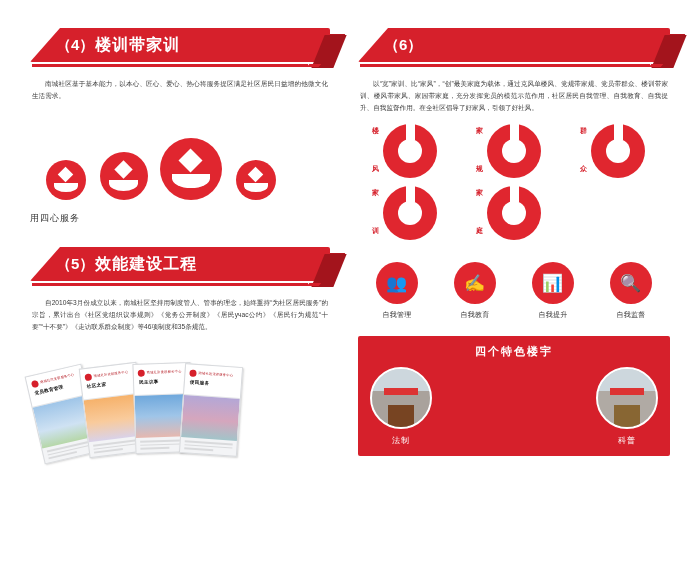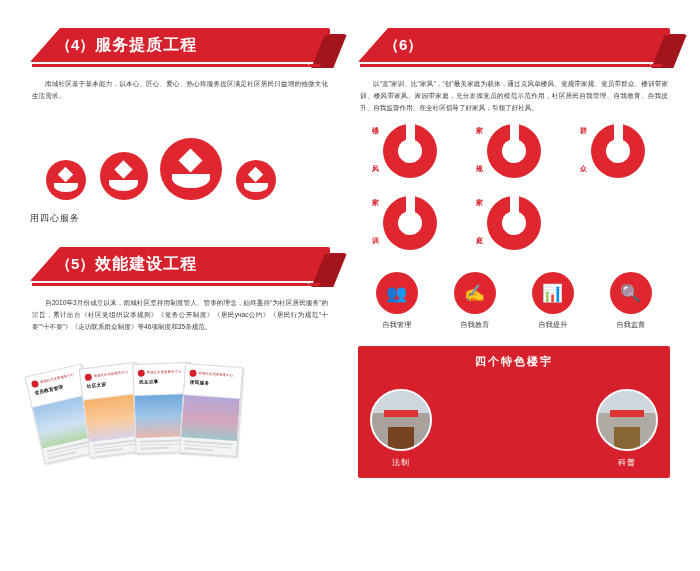--- a/index.html
+++ b/index.html
@@ -234,21 +234,20 @@
     background: #d9dadc;
     margin-bottom: 2px;
   }
   .booklet .bk-lines i.short { width: 60%; }
 
   
   .donut-grid {
     margin-top: 10px;
     display: grid;
     grid-template-columns: repeat(3, 1fr);
-    row-gap: 10px;
     justify-items: center;
   }
   .donut-cell {
     position: relative;
     width: 92px;
     height: 62px;
   }
   .donut {
     position: absolute;
     left: 50%;
@@ -347,21 +346,21 @@
     background: #d6202b;
     border-radius: 2px;
     padding: 8px 10px 10px 10px;
   }
   .panel-title {
     text-align: center;
     color: #ffffff;
     font-size: 11px;
     font-weight: bold;
     letter-spacing: 2px;
-    margin-bottom: 20px;
+    margin-bottom: 8px;
   }
   .panel-grid {
     display: flex;
     justify-content: space-between;
   }
   .panel-cell { width: 66px; text-align: center; }
   .photo-circ {
     width: 62px;
     height: 62px;
     border-radius: 50%;
@@ -395,21 +394,21 @@
 <div class="page">
 
   <div class="col-left">
 
     <div class="ribbon">
       <div class="bar"></div>
       <div class="tail"></div>
       <div class="notch"></div>
       <div class="titlewrap">
         <span class="num">（4）</span>
-        <span class="title">服务提质工程</span>
+        <span class="title">楼训带家训</span>
       </div>
       <div class="underline"></div>
     </div>
 
     <div class="para">南城社区基于基本能力，以本心、匠心、爱心、热心将服务提区满足社区居民日益增的他微文化生活需求。</div>
 
     <div class="hearts">
       <div class="heart-item" style="left:16px;">
         <div class="heart-circ" style="width:40px;height:40px;">
           <div class="heart-shape" style="width:11px;height:11px;left:14px;top:9px;"></div>

